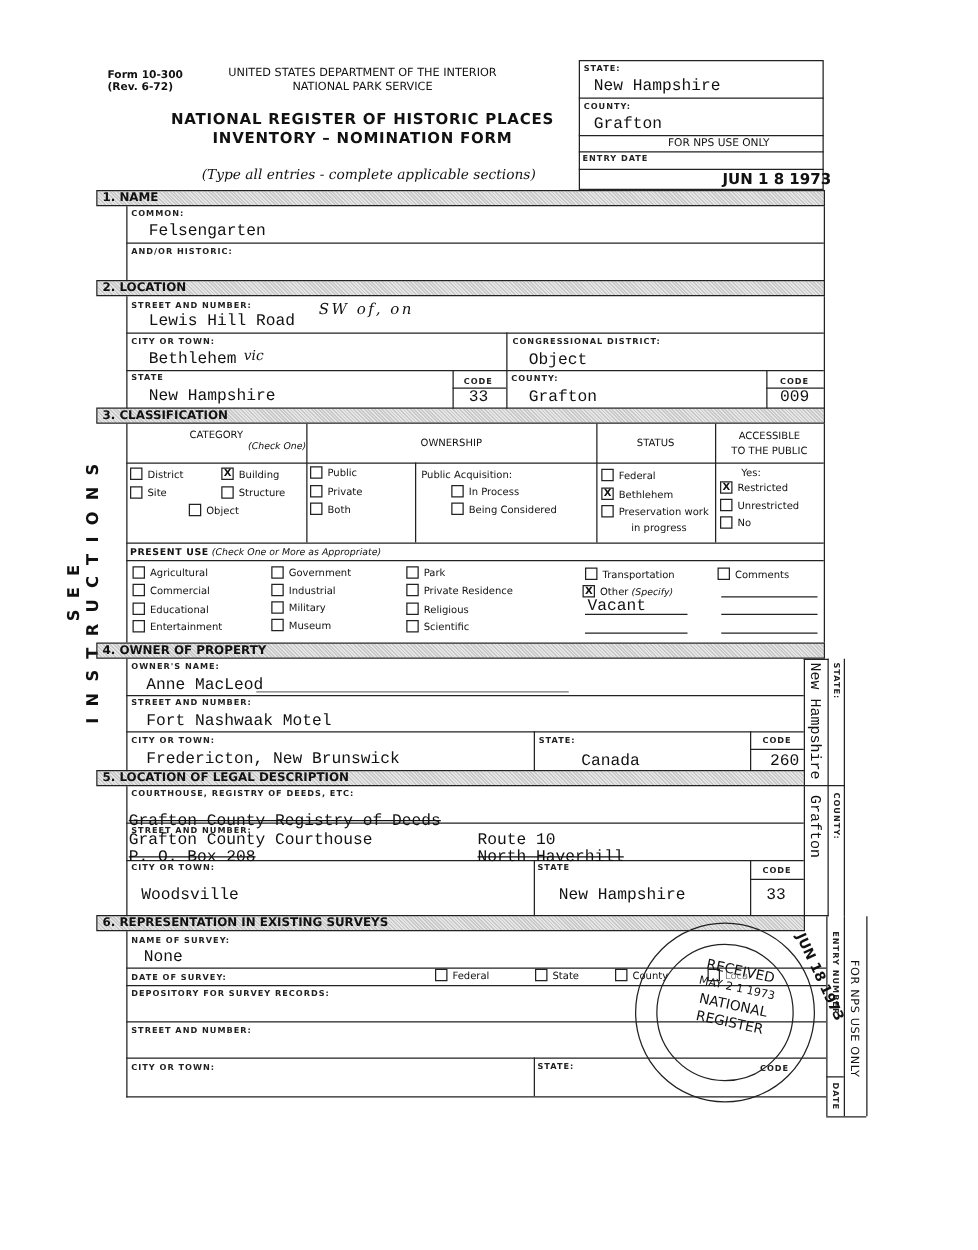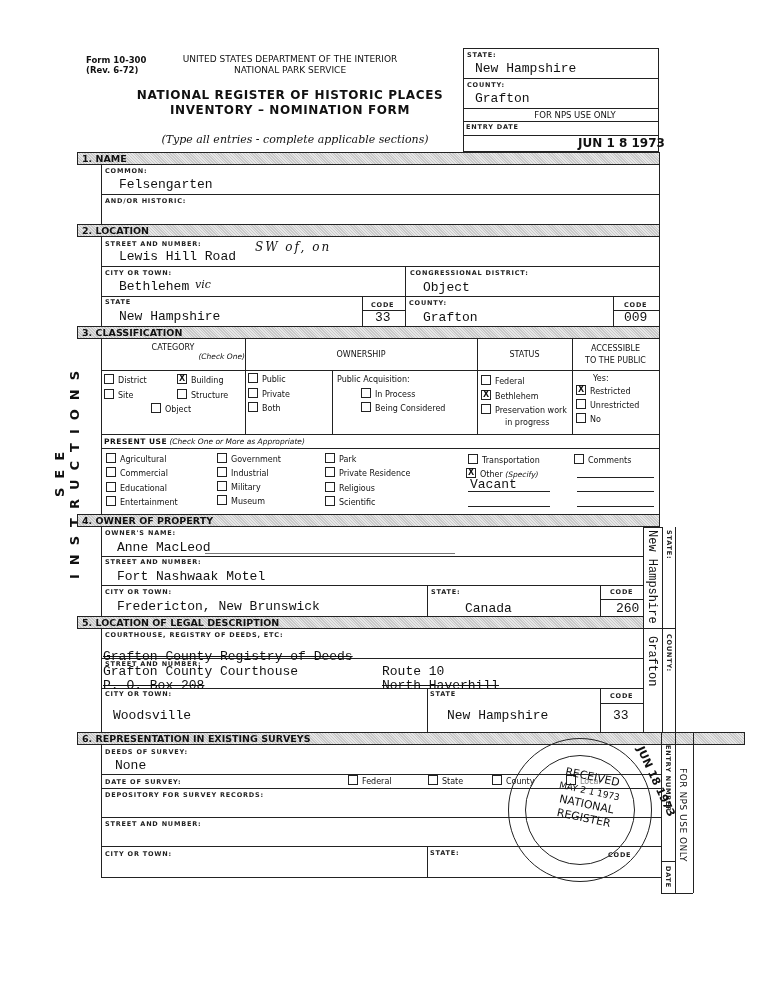--- a/index.html
+++ b/index.html
@@ -207,31 +207,31 @@
 <div class="abs typed" style="left:382px;top:664px;">Route 10</div>
 <div class="abs typed" style="left:103px;top:678px;text-decoration:line-through;">P. O. Box 208</div>
 <div class="abs typed" style="left:382px;top:678px;text-decoration:line-through;">North Haverhill</div>
 <div class="abs lbl" style="left:105px;top:690px;">CITY OR TOWN:</div>
 <div class="abs typed" style="left:113px;top:708px;">Woodsville</div>
 <div class="abs lbl" style="left:430px;top:690px;">STATE</div>
 <div class="abs typed" style="left:447px;top:708px;">New Hampshire</div>
 <div class="abs lbl" style="left:610px;top:692px;">CODE</div>
 <div class="abs typed" style="left:613px;top:708px;">33</div>
 
-<div class="section-bar" style="top:732px;width:668px;">
+<div class="section-bar" style="top:732px;width:567px;">
     <span>6. REPRESENTATION IN EXISTING SURVEYS</span>
   </div>
 <div class="vl" style="left:101px;top:745px;height:133px;"></div>
 <div class="hl" style="left:101px;top:774px;width:560px;"></div>
 <div class="hl" style="left:101px;top:788px;width:560px;"></div>
 <div class="hl" style="left:101px;top:817px;width:560px;"></div>
 <div class="hl" style="left:101px;top:846px;width:560px;"></div>
 <div class="hl" style="left:101px;top:877px;width:560px;"></div>
 <div class="vl" style="left:427px;top:846px;height:31px;"></div>
-<div class="abs lbl" style="left:105px;top:748px;">DEEDS OF SURVEY:</div>
+<div class="abs lbl" style="left:105px;top:748px;">NAME OF SURVEY:</div>
 <div class="abs typed" style="left:115px;top:758px;">None</div>
 <div class="abs lbl" style="left:105px;top:778px;">DATE OF SURVEY:</div>
 <div class="opt" style="left:348px;top:776px;"><span class="cb"></span><span>Federal</span></div>
 <div class="opt" style="left:428px;top:776px;"><span class="cb"></span><span>State</span></div>
 <div class="opt" style="left:492px;top:776px;"><span class="cb"></span><span>County</span></div>
 <div class="opt" style="left:566px;top:776px;color:#888;"><span class="cb"></span><span>Local</span></div>
 <div class="abs lbl" style="left:105px;top:791px;">DEPOSITORY FOR SURVEY RECORDS:</div>
 <div class="abs lbl" style="left:105px;top:820px;">STREET AND NUMBER:</div>
 <div class="abs lbl" style="left:105px;top:850px;">CITY OR TOWN:</div>
 <div class="abs lbl" style="left:430px;top:849px;">STATE:</div>

